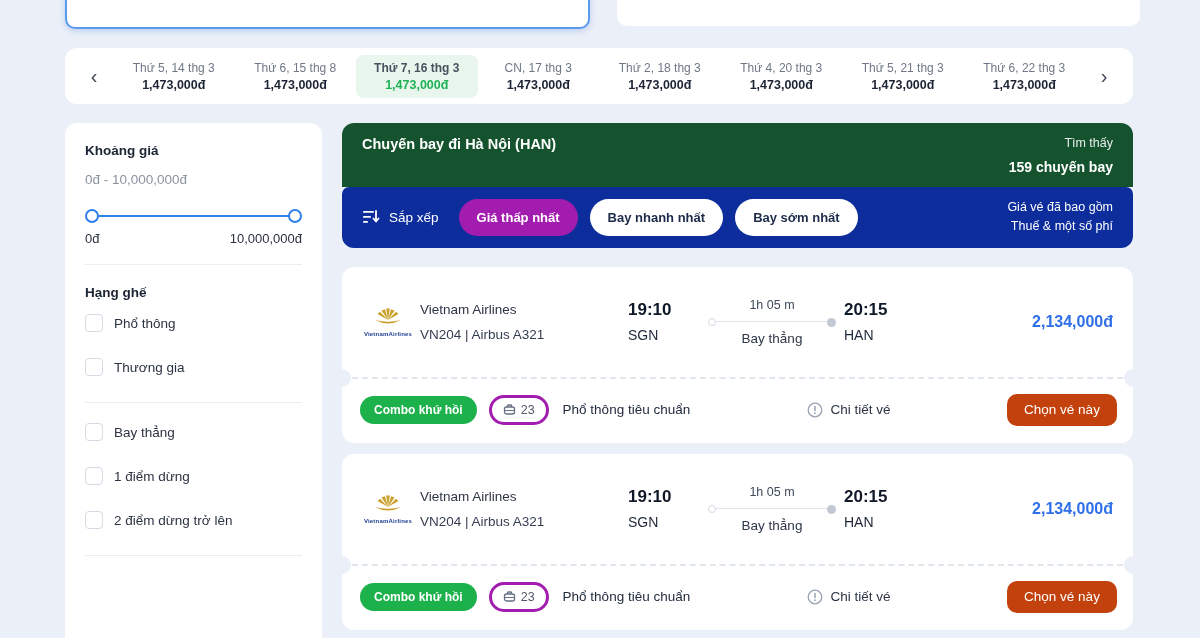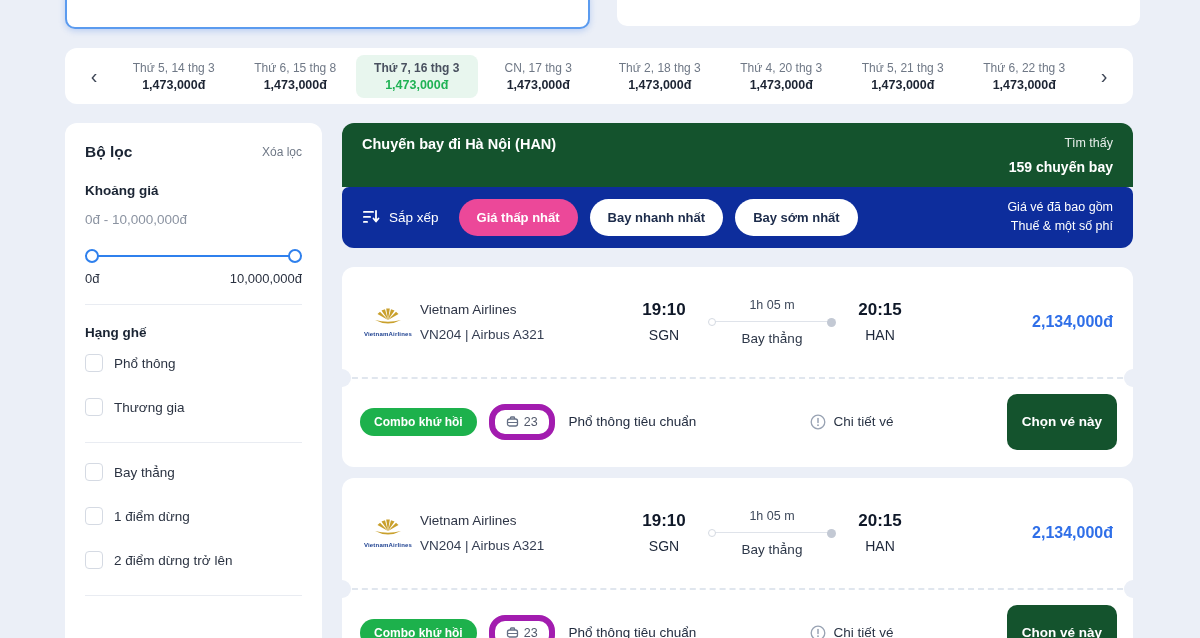--- a/index.html
+++ b/index.html
@@ -52,60 +52,60 @@
   .rh-title { font-size:14.5px; font-weight:700; color:#fff; margin-bottom:6px; }
   .rh-subtitle { font-size:12.5px; color:rgba(255,255,255,.85); }
   .rh-found { text-align:right; }
   .rh-found-label { font-size:12.5px; color:rgba(255,255,255,.9); margin-bottom:9px; }
   .rh-found-count { font-size:14px; font-weight:700; color:#fff; }
   .rh-bottom { background:#0d2d9c; padding:11px 20px; display:flex; align-items:center; gap:12px;border-radius:7px; }
   .sort-label-wrap { display:flex; align-items:center; gap:9px; margin-right:8px; }
   .sort-label { font-size:13.5px; color:#fff; }
   .sort-pill { height:37px; border-radius:19px; padding:0 18px; display:flex; align-items:center;
     font-size:13px; font-weight:600; cursor:pointer; }
-  .sort-pill.selected { background:#ec4899; color:#fff; }
+  .sort-pill.selected { background:#a21caf; color:#fff; }
   .sort-pill.plain { background:#fff; color:#1c2b4a; }
   .price-note { margin-left:auto; text-align:right; font-size:12.5px; color:#fff; line-height:1.55; }
 
   
   .flight-card { background:#fff; border-radius:12px; margin-bottom:11px; position:relative; }
   .fc-top { display:flex; align-items:center; padding:24px 16px 24px 18px; height:110px; }
   .logo { width:56px; text-align:center; }
   .logo-text { font-size:6px; color:#1b3f8f; font-weight:700; letter-spacing:.2px; }
   .airline-info { width:212px; padding-left:4px; }
   .airline-name { font-size:13.5px; color:#2e3546; margin-bottom:10px; }
   .flight-no { font-size:13.5px; color:#353e52; }
-  .time-block { width:72px; text-align:center; }
+  .time-block { width:72px; text-align:left; }
   .time { font-size:17px; font-weight:700; color:#0f1828; margin-bottom:7px; }
   .airport-code { font-size:14px; color:#1d2739; }
   .path-block { width:132px; text-align:center; margin:0 6px; }
   .duration { font-size:12.5px; color:#3f4a5c; margin-bottom:6px; }
   .path-line { position:relative; height:8px; margin:0 2px 5px 2px; }
   .path-line .bar { position:absolute; top:3px; left:6px; right:6px; height:1.5px; background:#dfe3ea; }
   .path-line .dot-l { position:absolute; left:0; top:0; width:8px; height:8px; border-radius:50%;
     background:#fff; border:1.5px solid #d5dae2; }
   .path-line .dot-r { position:absolute; right:0; top:0; width:9px; height:9px; border-radius:50%;
     background:#c3c9d4; }
   .stop-type { font-size:13.5px; color:#2e3849; }
   .fc-price { margin-left:auto; font-size:16px; font-weight:700; color:#2f6fe8; padding-right:4px; }
   .fc-divider { position:relative; border-top:2px dashed #e0e6ee; margin:0; }
   .fc-divider::before, .fc-divider::after { content:""; position:absolute; top:-10px; width:18px; height:18px;
     border-radius:50%; background:#ebeff7; }
   .fc-divider::before { left:-9px; } .fc-divider::after { right:-9px; }
   .fc-bottom { display:flex; align-items:center; padding:15px 16px 17px 18px; }
   .combo-pill { background:#1db14c; color:#fff; font-size:12px; font-weight:600;
     padding:7px 14px; border-radius:16px; cursor:pointer; white-space:nowrap; }
-  .baggage-pill { display:flex; align-items:center; gap:5px; border:6px solid #a21caf; border-radius:16px;
+  .baggage-pill { display:flex; align-items:center; gap:5px; border:3px solid #a21caf; border-radius:16px;
     padding:5px 11px; margin-left:12px; cursor:pointer; }
   .baggage-count { font-size:12.5px; color:#51586a; }
   .fare-class { font-size:13.5px; color:#232d40; margin-left:14px; }
   .details-link { display:flex; align-items:center; gap:8px; margin-left:auto; margin-right:auto; cursor:pointer; }
   .details-text { font-size:13.5px; color:#2a3445; }
-  .select-btn { background:#14532d; color:#fff; font-size:13.5px; font-weight:700; border:none;
-    border-radius:10px; width:110px; height:56px; cursor:pointer; }
+  .select-btn { background:#c2410c; color:#fff; font-size:13.5px; font-weight:400; border:none;
+    border-radius:10px; width:110px; height:32px; cursor:pointer; }
   svg { display:block; }
 </style>
 </head>
 <body>
 
 <div class="page">
 
   <div class="topbox-left"></div>
   <div class="topbox-right"></div>
 
@@ -140,24 +140,20 @@
       <div class="day-price">1,473,000đ</div>
     </div>
     <div class="day-item">
       <div class="day-label">Thứ 6, 22 thg 3</div>
       <div class="day-price">1,473,000đ</div>
     </div>
     <div class="car-chevron">›</div>
   </div>
 
   <div class="sidebar">
-    <div class="sb-head">
-      <div class="sb-title">Bộ lọc</div>
-      <div class="sb-clear">Xóa lọc</div>
-    </div>
     <div class="sb-section-title">Khoảng giá</div>
     <div class="sb-range-text">0đ - 10,000,000đ</div>
     <div class="slider">
       <div class="slider-track"></div>
       <div class="slider-handle left"></div>
       <div class="slider-handle right"></div>
     </div>
     <div class="slider-labels">
       <span>0đ</span>
       <span>10,000,000đ</span>

